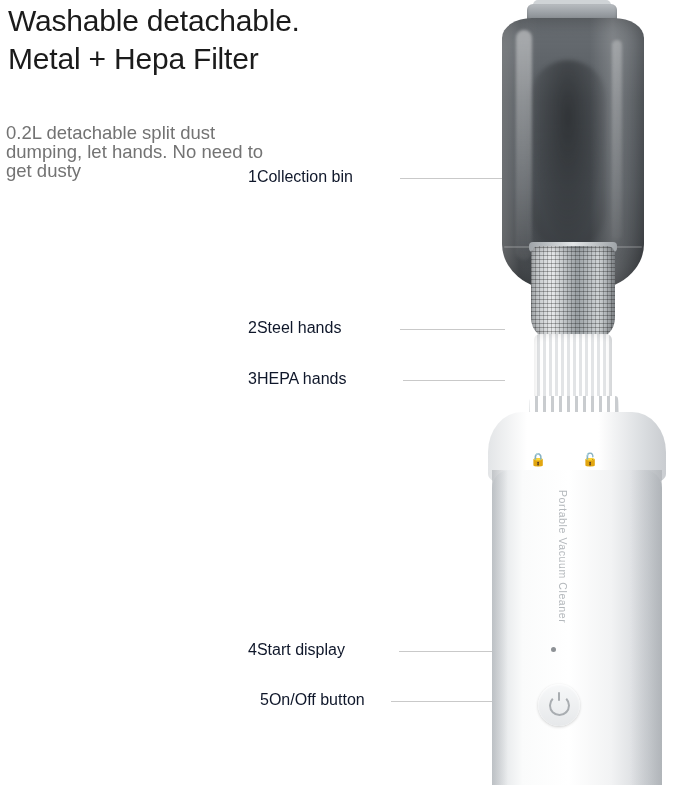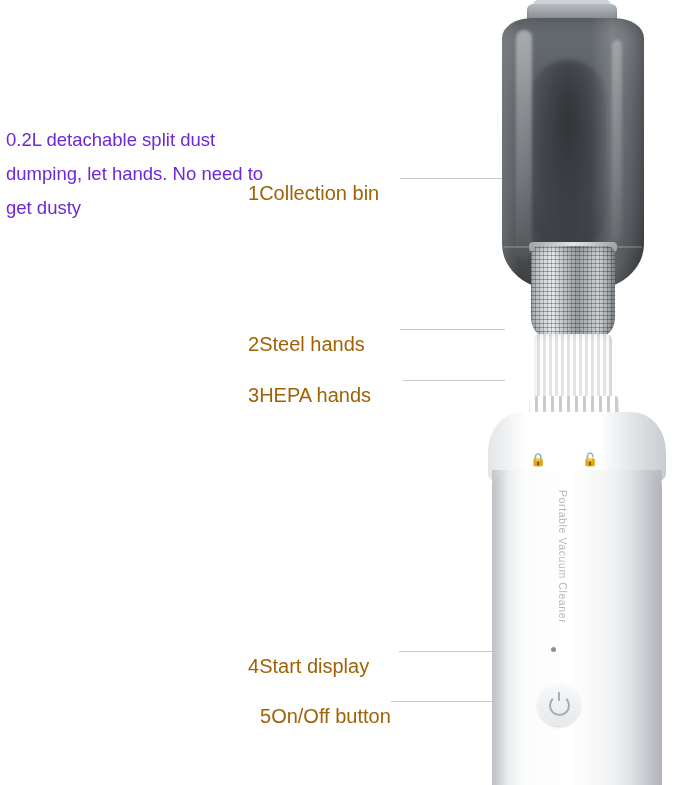--- a/index.html
+++ b/index.html
@@ -33,32 +33,31 @@
   }
   .headline .l2 { display: block; }
 
   
   .paragraph {
     position: absolute;
     left: 6px;
     top: 123px;
     width: 262px;
     font-size: 18.5px;
-    line-height: 34px;
-    color: #6d28d9;
+    line-height: 19px;
+    color: #737373;
     font-weight: 400;
   }
 
   
   .callout {
     position: absolute;
-    font-size: 20px;
-    color: #a16207;
+    font-size: 16px;
+    color: #0f172a;
     white-space: nowrap;
-    margin-top: 14px;
   }
   .callout .num { }
   .callout-line {
     position: absolute;
     height: 1px;
     background: #c9c9c9;
   }
 
   
   .product {
@@ -303,20 +302,24 @@
     height: 9px;
     background: #a9adb1;
     border-radius: 1px;
   }
 </style>
 </head>
 <body>
 
 <div id="page">
 
+  <div class="headline">
+    <span>Washable detachable.</span>
+    <span class="l2">Metal + Hepa Filter</span>
+  </div>
 
   <div class="paragraph">0.2L detachable split dust dumping, let hands. No need to get dusty</div>
 
   <div class="callout" style="left:248px; top:168px;">
     <span class="num">1</span><span>Collection bin</span>
   </div>
   <div class="callout-line" style="left:400px; top:178px; width:105px;"></div>
 
   <div class="callout" style="left:248px; top:319px;">
     <span class="num">2</span><span>Steel hands</span>

